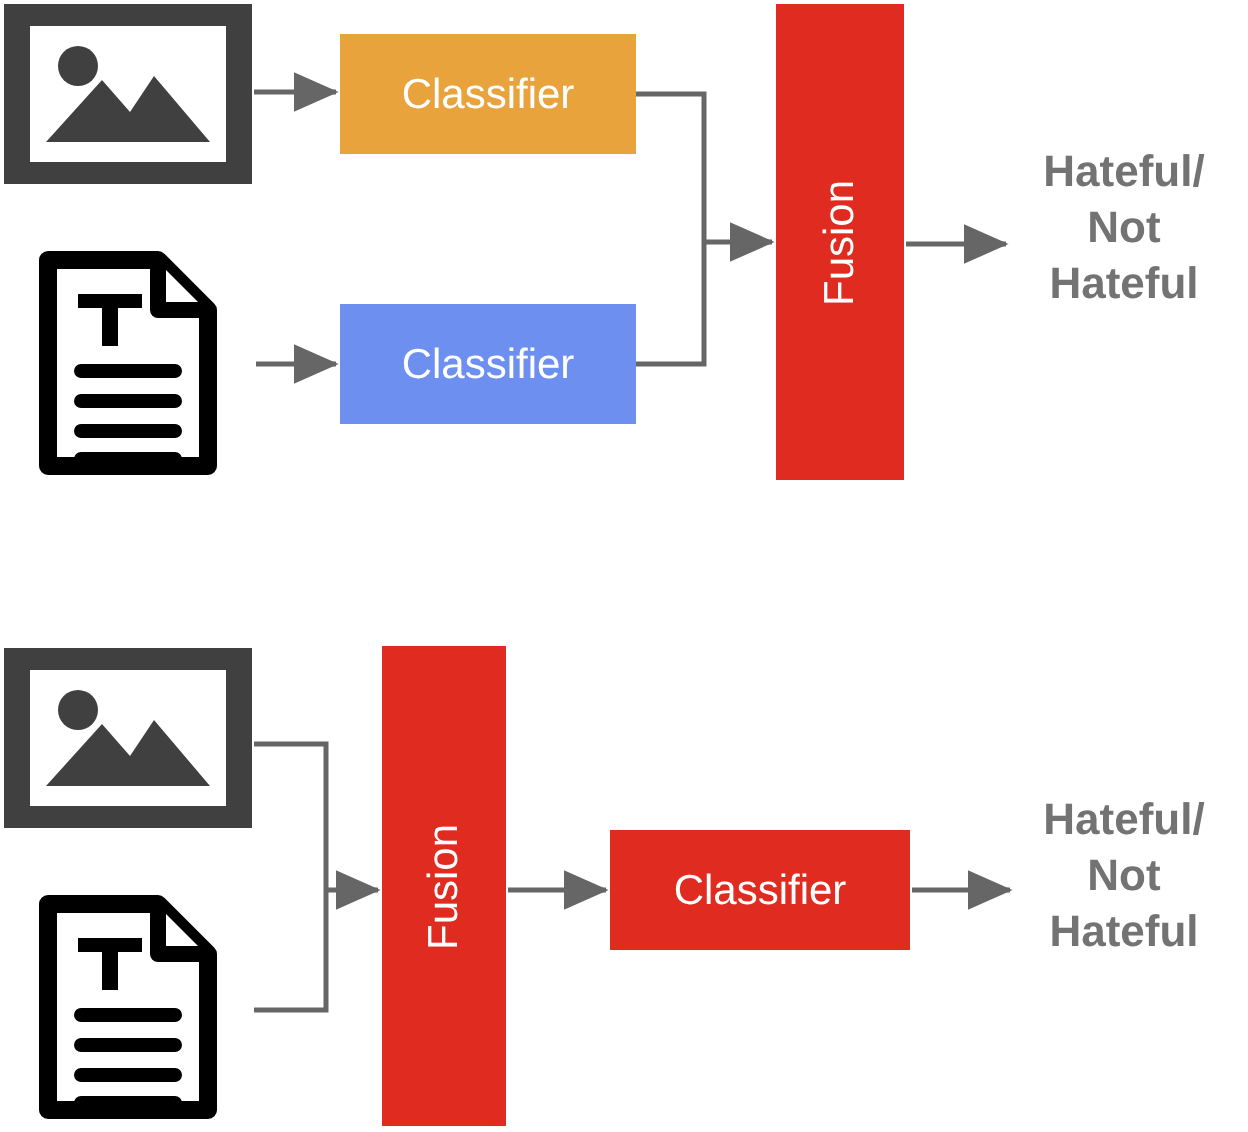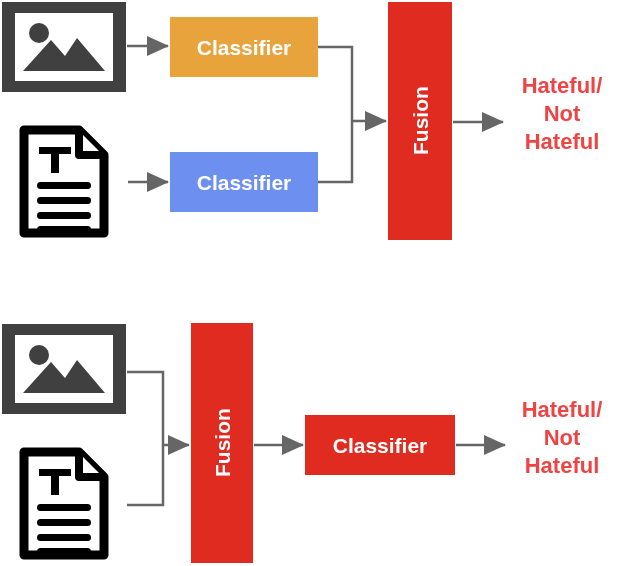--- a/index.html
+++ b/index.html
@@ -45,21 +45,21 @@
   
   .doc-icon svg { display: block; }
 
   
   .box {
     position: absolute;
     display: flex;
     align-items: center;
     justify-content: center;
     color: #ffffff;
-    font-weight: bold;
+    font-weight: normal;
     letter-spacing: 0px;
     box-sizing: border-box;
   }
   .box-h { font-size: 21px; }
   .box-v {
     font-size: 21px;
     writing-mode: vertical-rl;
     transform: rotate(180deg);
   }
   .box-label {
@@ -67,21 +67,21 @@
     white-space: nowrap;
   }
 
   
   .outtext {
     position: absolute;
     text-align: center;
     font-weight: bold;
     font-size: 22px;
     line-height: 1.28;
-    color: #ef4444;
+    color: #737373;
   }
 
   
   .svg-layer {
     position: absolute;
     left: 0;
     top: 0;
     overflow: visible;
   }
 </style>

